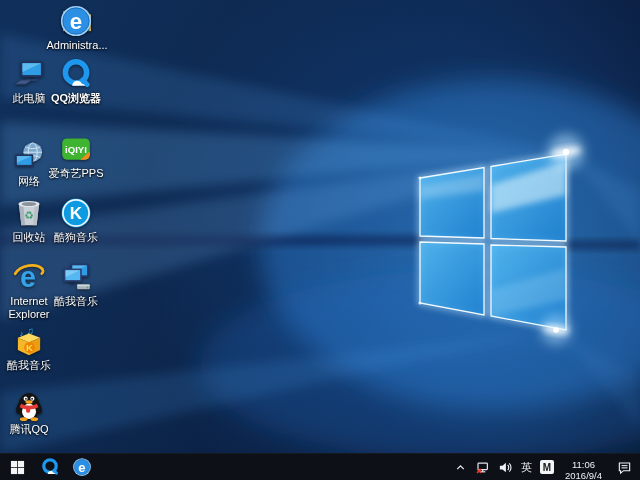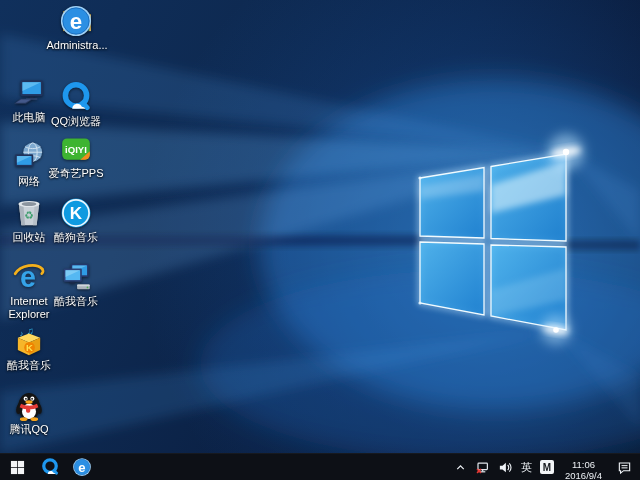--- a/index.html
+++ b/index.html
@@ -112,21 +112,21 @@
             <path d="M3 6.5h9.5l2 3H29v16H3z" fill="#caa23f"></path>
             <path d="M3 10.5h26v15H3z" fill="#eec868"></path>
             <path d="M3 10.5h26v2.5H3z" fill="#f6dd92"></path>
             <circle cx="20.5" cy="13.5" r="4.2" fill="#6e5d50"></circle>
             <circle cx="20.5" cy="14.6" r="3.1" fill="#9b8573"></circle>
             <path d="M13.5 25.5c0-4.6 3.1-7.4 7-7.4s7 2.8 7 7.4z" fill="#2f8a77"></path>
           </svg>
         </span>
         <div class="icon-label">Administra...</div>
       </div>
-      <div class="icon-cell" style="left: 0px; top: 76px;">
+      <div class="icon-cell" style="left: 0px; top: 57px;">
         <span class="glyph">
           <svg viewBox="0 0 32 32">
             <rect x="8" y="4" width="21" height="15" rx="1.4" fill="#20335c"></rect>
             <rect x="9.8" y="5.8" width="17.4" height="11.2" fill="#2f9ce6"></rect>
             <polygon points="9.8,5.8 27.2,5.8 9.8,14" fill="#6cc4f4" opacity="0.75"></polygon>
             <rect x="16.5" y="19" width="4" height="2.2" fill="#182747"></rect>
             <rect x="13" y="21" width="11" height="1.4" rx="0.7" fill="#32456f"></rect>
             <polygon points="2,26 8,21.5 20,21.5 13,26" fill="#2b3c62"></polygon>
             <polygon points="3.6,25.2 8.6,22.2 17.8,22.2 12.4,25.2" fill="#43588a"></polygon>
           </svg>
@@ -210,21 +210,21 @@
       <div class="icon-cell" style="left: 47px; top: 4px;">
         <span class="glyph">
           <svg viewBox="0 0 32 32">
             <circle cx="16" cy="16" r="14.2" fill="#9fd0f5"></circle>
             <circle cx="16" cy="16" r="12.4" fill="#2b8fe3"></circle>
             <circle cx="16" cy="16" r="12.4" fill="none" stroke="#1467b8" stroke-width="0.8"></circle>
             <text x="16" y="23.5" font-size="21" font-weight="bold" fill="#ffffff" text-anchor="middle">e</text>
           </svg>
         </span>
       </div>
-      <div class="icon-cell" style="left: 47px; top: 80px;">
+      <div class="icon-cell" style="left: 47px; top: 57px; font-weight: bold;">
         <span class="glyph">
           <svg viewBox="0 0 32 32">
             <circle cx="16" cy="14.5" r="10" fill="none" stroke="#1e97ee" stroke-width="5.2"></circle>
             <line x1="22.5" y1="21.5" x2="26.5" y2="26" stroke="#1e97ee" stroke-width="4.6" stroke-linecap="round"></line>
             <path d="M12.5 27c0-2.6 2.1-4.6 4.7-4.6 2 0 3.6 1.1 4.3 2.8 1.7 0 3.2 1.3 3.2 1.8z" fill="#ffffff"></path>
           </svg>
         </span>
         <div class="icon-label">QQ浏览器</div>
       </div>
       <div class="icon-cell" style="left: 47px; top: 132px;">

